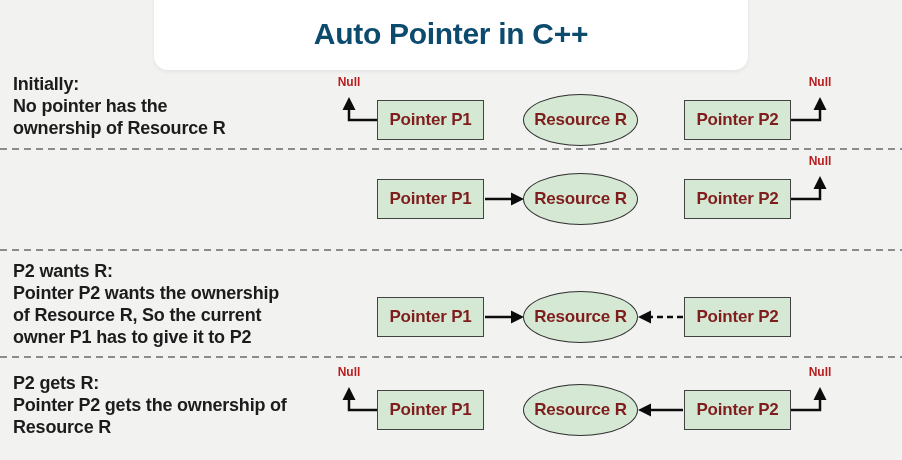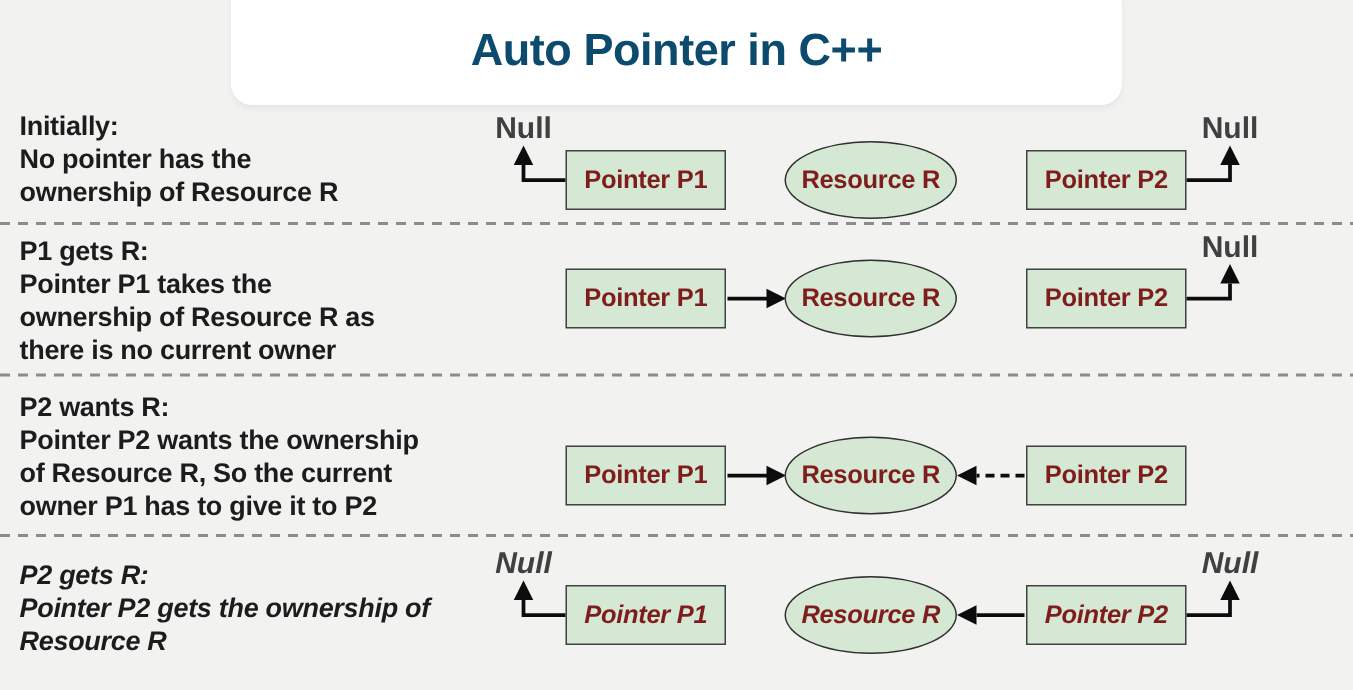--- a/index.html
+++ b/index.html
@@ -19,21 +19,21 @@
     background:var(--title-bg); border-radius:14px;
     box-shadow:0 2px 4px rgba(0,0,0,0.06);
     display:flex; align-items:center; justify-content:center;
     padding-top:12px;
   }
   .title-card h1{
     font-size:30px; font-weight:700; letter-spacing:-0.3px; color:#0c4a6e;
   }
   .rows{position:absolute; top:62px; left:0; width:744px;}
   .row{position:relative; width:902px;}
-  .row.r1{height:87px;} .row.r2{height:101px;} .row.r3{height:107px;} .row.r4{height:95px;font-style:italic;}
+  .row.r1{height:87px;} .row.r2{height:101px;} .row.r3{height:107px;} .row.r4{height:95px;}
   .sep{
     position:absolute; left:0; right:0; bottom:-1px; height:2px;
     background:repeating-linear-gradient(90deg,var(--separator) 0 7px,transparent 7px 12px);
   }
   .row-text{
     position:absolute; left:0; top:0; bottom:0; width:372px;
     display:flex; flex-direction:column; justify-content:center;
     padding-left:13px;
     font-size:18px; font-weight:700; line-height:22px;
     white-space:pre-line; letter-spacing:-0.2px;
@@ -45,21 +45,21 @@
   .connectors polygon{fill:var(--arrow); stroke:none;}
   .node{
     position:absolute; display:flex; align-items:center; justify-content:center;
     background:var(--node-fill); font-size:17px; font-weight:700; letter-spacing:-0.2px;
     color:#7f1d1d;
   }
   .box{width:107px; height:40px; border:1.5px solid var(--node-border);}
   .ellipse{width:115px; height:52px; border:1.5px solid #303030; border-radius:50%;}
   .null-label{
     position:absolute; width:80px; text-align:center;
-    font-size:20px; font-weight:700; color:#404040;
+    font-size:12px; font-weight:700; color:#b91c1c;
   }
 </style>
 </head>
 <body>
 
 <div class="title-card">
   <h1>Auto Pointer in C++</h1>
 </div>
 
 <div class="rows">
@@ -76,24 +76,20 @@
     </svg>
     <div class="null-label" style="left:309px; top:13px;">Null</div>
     <div class="node box" style="left:377px; top:38px;">Pointer P1</div>
     <div class="node ellipse" style="left:523px; top:32px;">Resource R</div>
     <div class="node box" style="left:684px; top:38px;">Pointer P2</div>
     <div class="null-label" style="left:780px; top:13px;">Null</div>
     <div class="sep"></div>
   </section>
 
   <section class="row r2">
-    <div class="row-text">P1 gets R:
-Pointer P1 takes the
-ownership of Resource R as
-there is no current owner</div>
     <svg class="connectors" width="902" height="101" viewBox="0 0 902 101">
       <line x1="485" y1="50" x2="513" y2="50"></line>
       <polygon points="524,50 511,43.5 511,56.5"></polygon>
       <polyline points="790,50 820,50 820,40"></polyline>
       <polygon points="820,27 813.5,40 826.5,40"></polygon>
     </svg>
     <div class="node box" style="left:377px; top:30px;">Pointer P1</div>
     <div class="node ellipse" style="left:523px; top:24px;">Resource R</div>
     <div class="node box" style="left:684px; top:30px;">Pointer P2</div>
     <div class="null-label" style="left:780px; top:5px;">Null</div>

